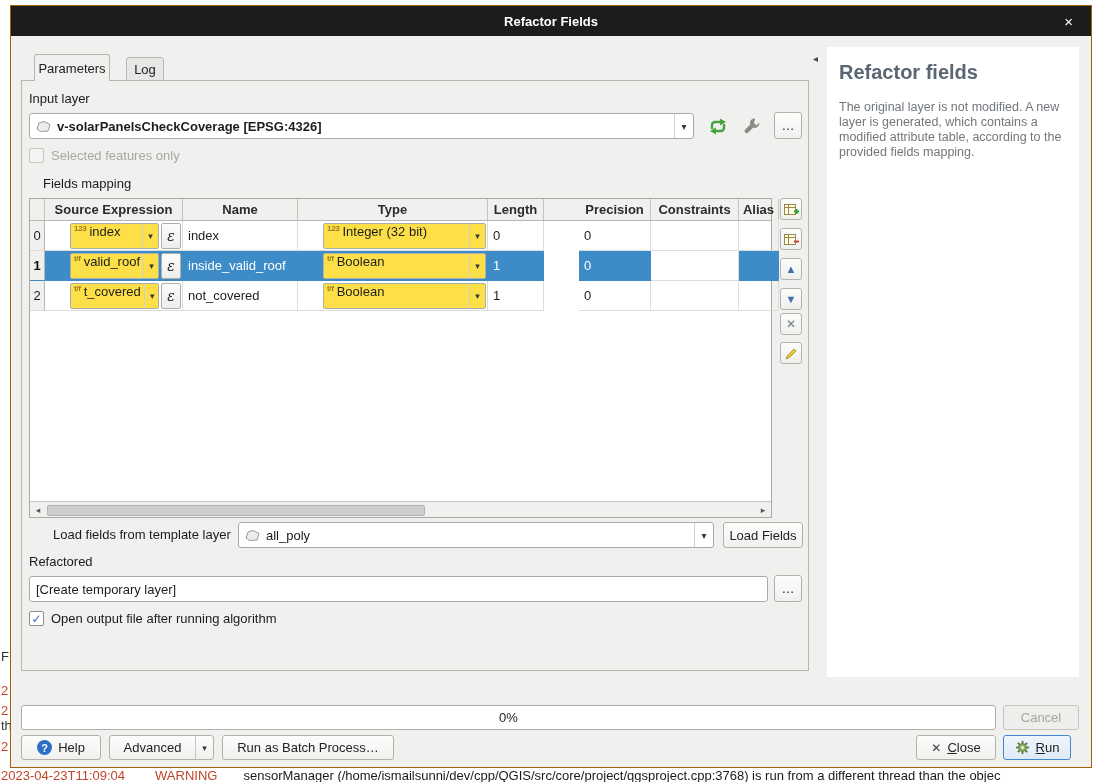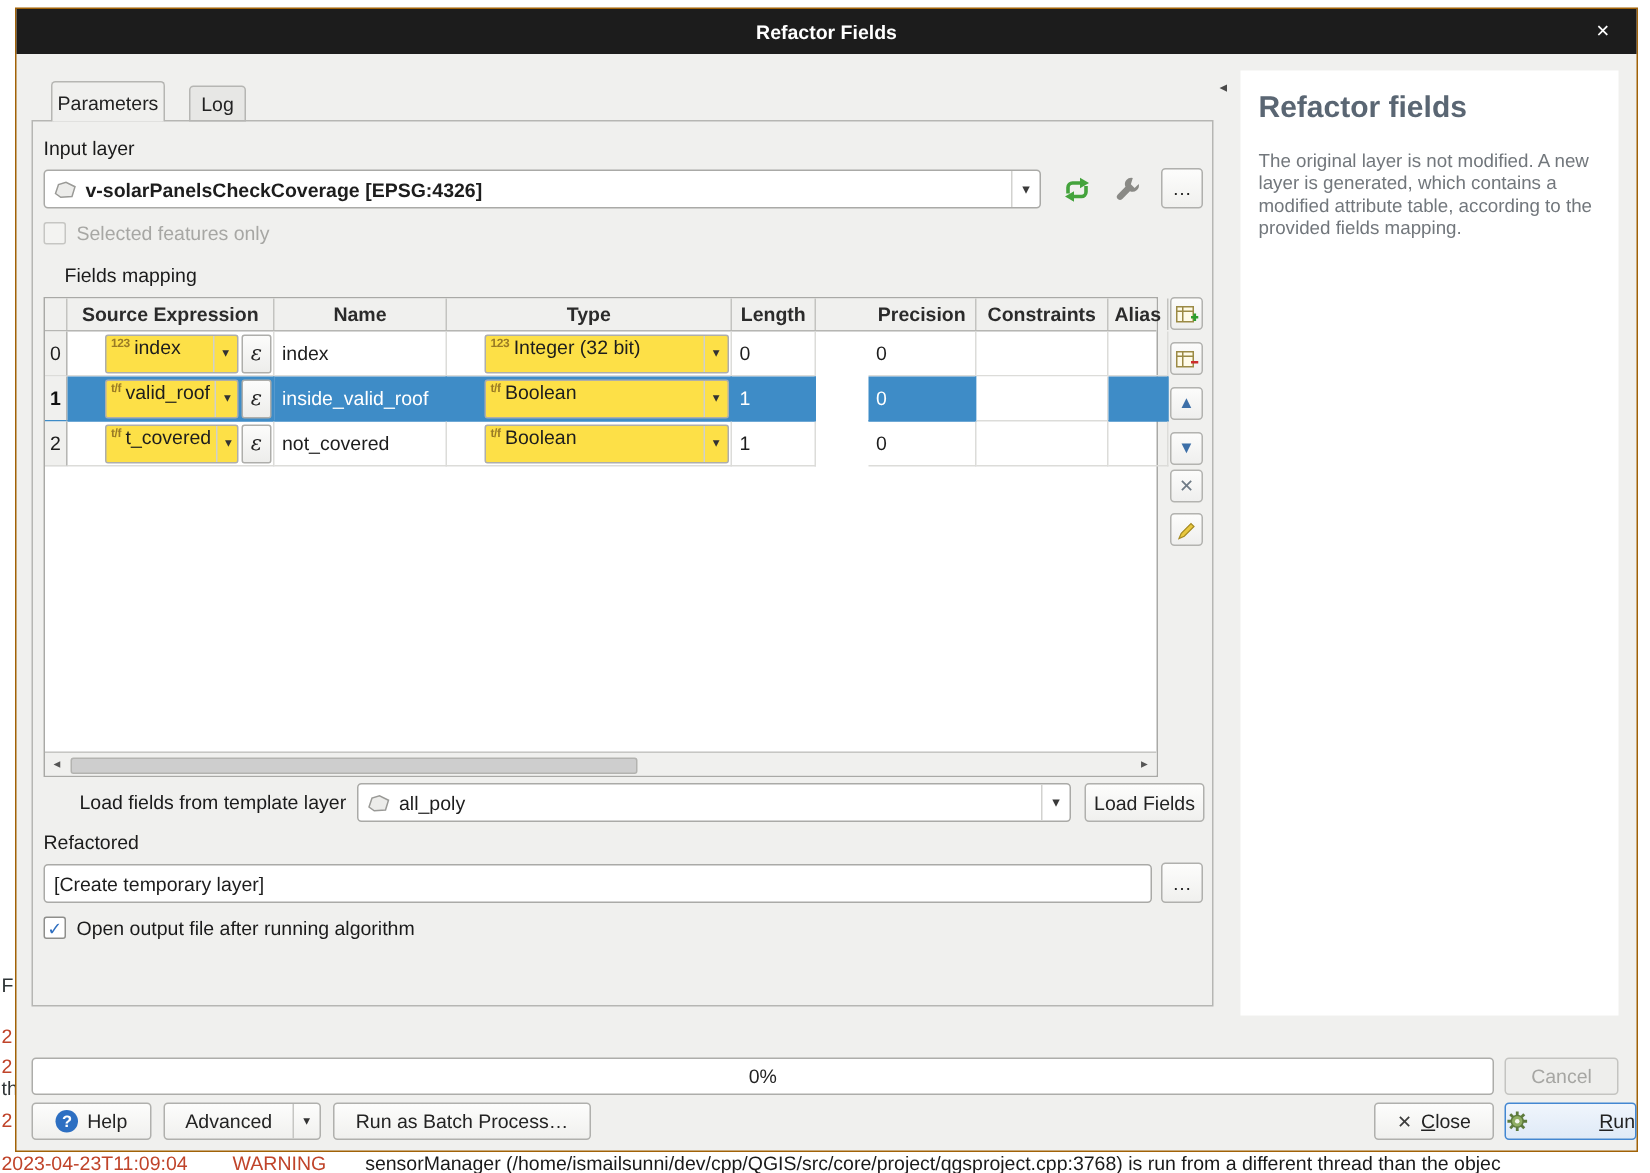--- a/index.html
+++ b/index.html
@@ -45,21 +45,21 @@
   .btn{position:absolute;display:flex;align-items:center;justify-content:center;gap:6px;height:25px;background:linear-gradient(#fdfdfc,#f0f0ee);border:1px solid #b0b0ad;border-radius:3px;font-size:13px;color:#232323;z-index:3;cursor:pointer;}
   #btn-browse1{left:763px;top:106px;width:28px;height:27px;}
   #btn-browse2{left:763px;top:569px;width:28px;height:27px;}
   #btn-loadfields{left:712px;top:516px;width:80px;height:26px;}
   #btn-help{left:10px;top:729px;width:80px;}
   #btn-advanced{left:98px;top:729px;width:105px;padding:0;gap:0;}
   #btn-advanced .advlabel{flex:1;text-align:center;}
   #btn-advanced .advarrow{width:18px;align-self:stretch;display:flex;align-items:center;justify-content:center;border-left:1px solid #c6c6c3;font-size:9px;color:#333;}
   #btn-batch{left:211px;top:729px;width:172px;}
   #btn-close{left:905px;top:729px;width:80px;}
-  #btn-run{left:992px;top:729px;width:88px;border-color:#4387d2;background:linear-gradient(#f0f5fc,#dfeaf7);justify-content:space-between;}
+  #btn-run{left:992px;top:729px;width:68px;border-color:#4387d2;background:linear-gradient(#f0f5fc,#dfeaf7);}
   #btn-cancel{left:992px;top:699px;width:76px;color:#a6a6a3;background:#eeeeec;border-color:#c4c4c1;cursor:default;}
   .xglyph{font-size:12px;color:#3c3c3c;}
   .qicon{width:15px;height:15px;border-radius:50%;background:#2d6fc2;color:#fff;font-weight:bold;font-size:11px;display:flex;align-items:center;justify-content:center;flex:none;}
 
   .cbrow{position:absolute;display:flex;align-items:center;gap:7px;font-size:13px;z-index:3;color:#1b1b1b;}
   #cb-selfeat{left:18px;top:142px;color:#a7a7a4;}
   #cb-open{left:18px;top:605px;}
   .cb{width:15px;height:15px;border:1px solid #8f8f8c;background:#fff;border-radius:2px;display:flex;align-items:center;justify-content:center;font-size:12px;font-weight:bold;color:#2f6fc0;flex:none;}
   .cb.disabled{border-color:#c6c6c3;background:#f3f3f1;}
 

